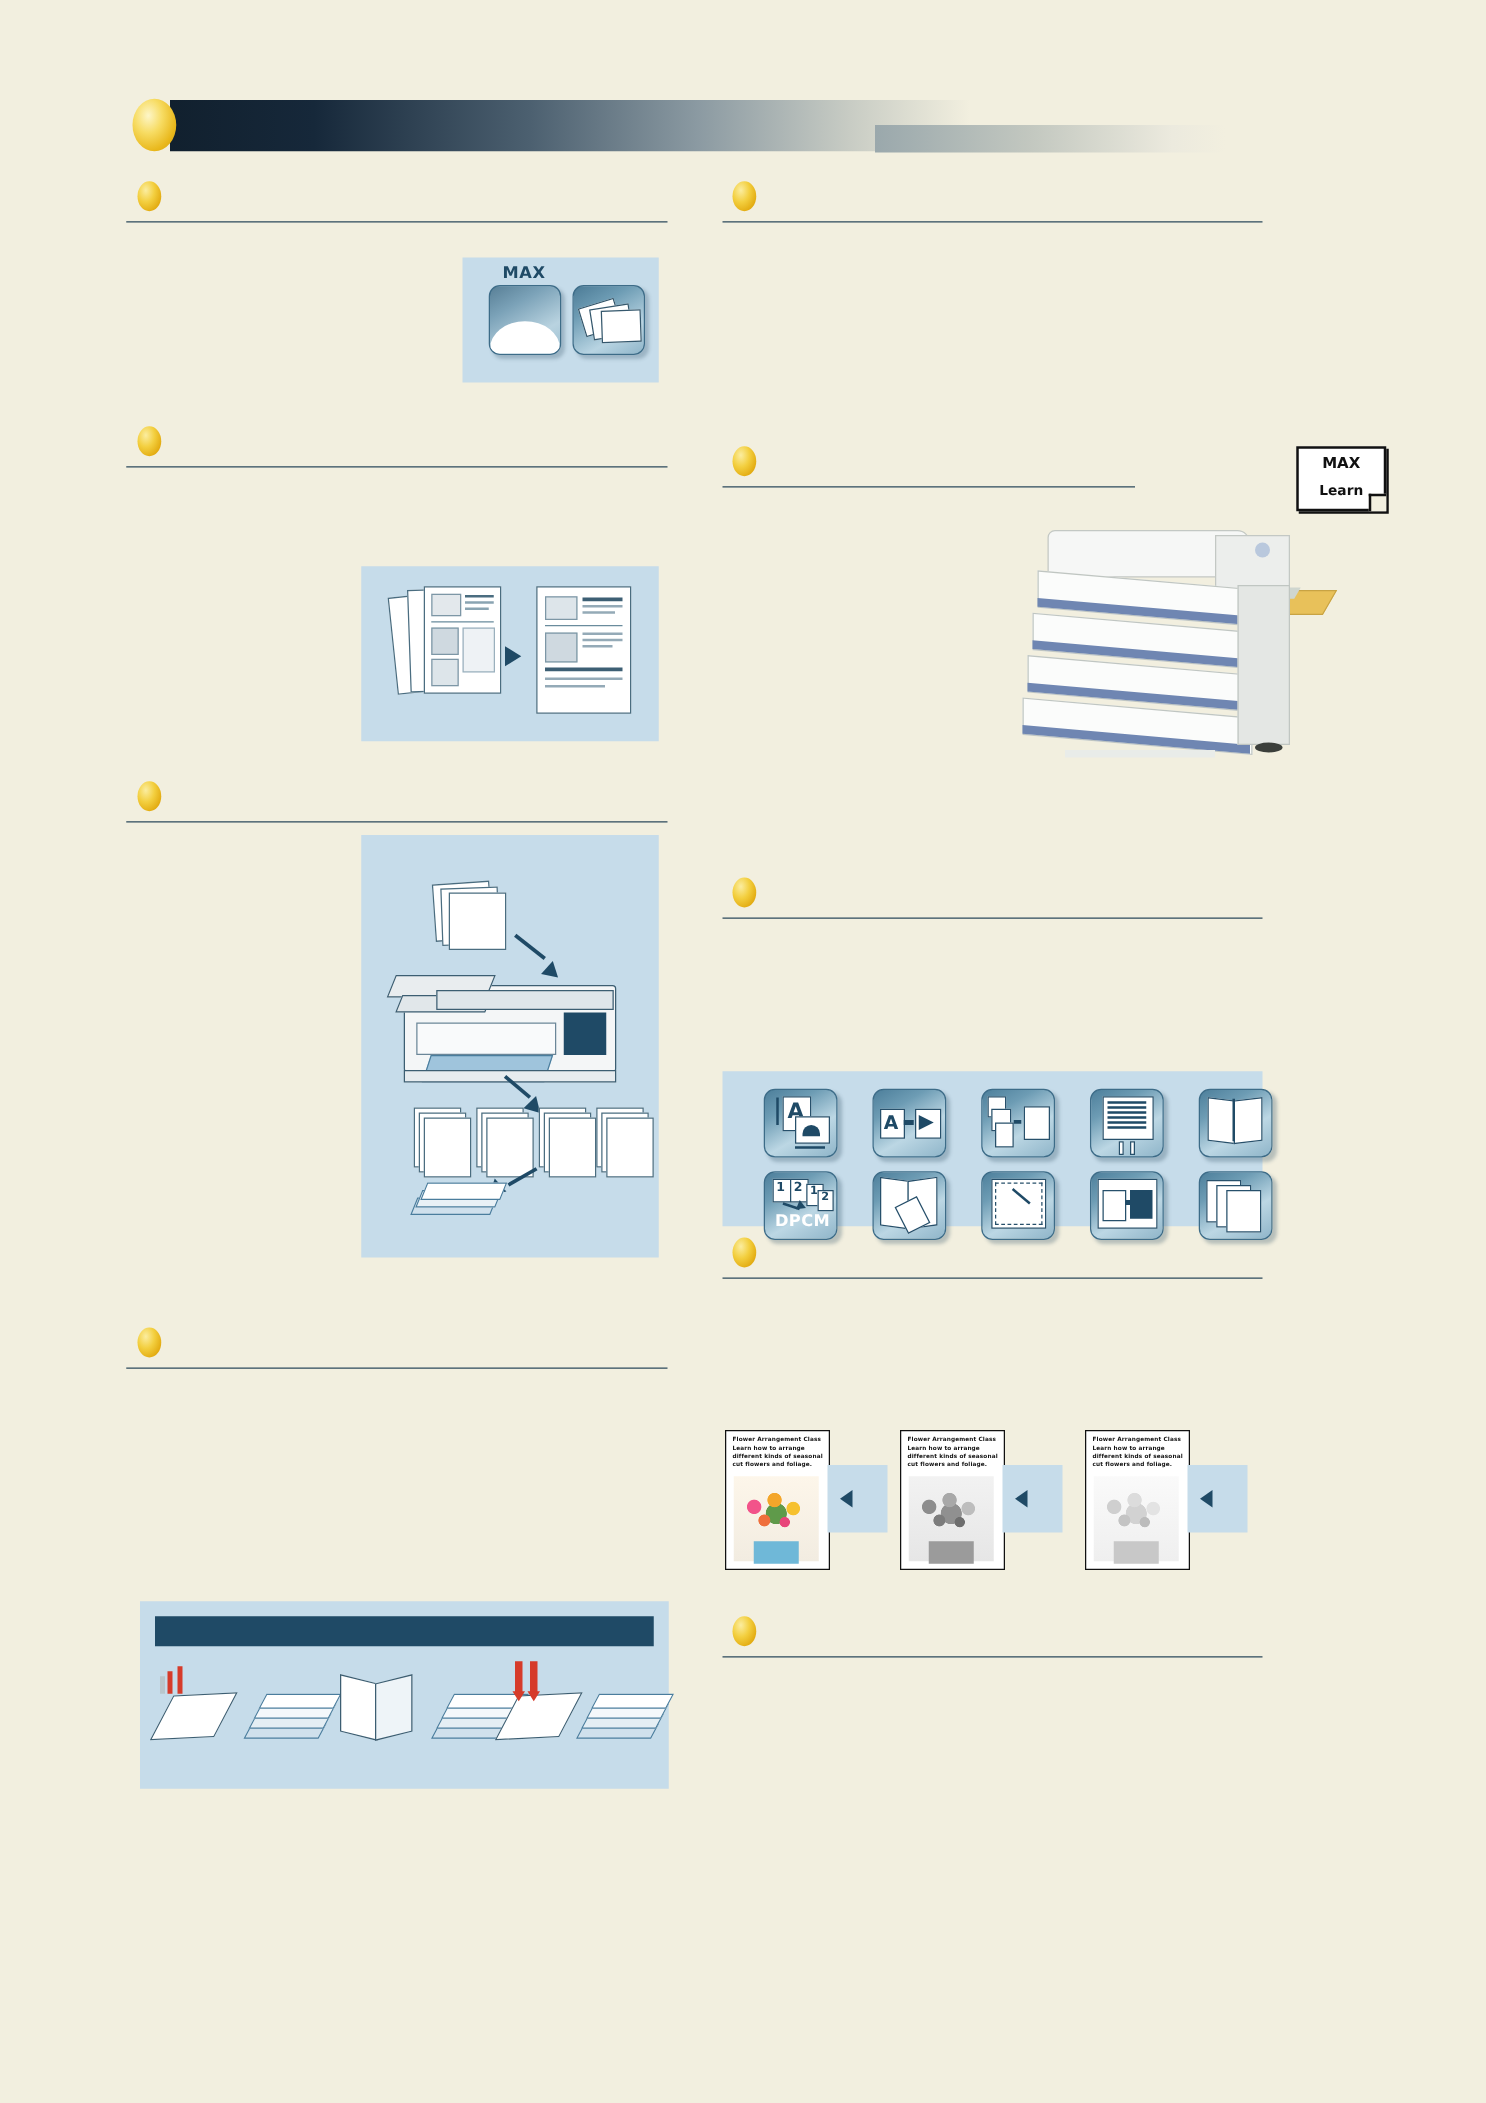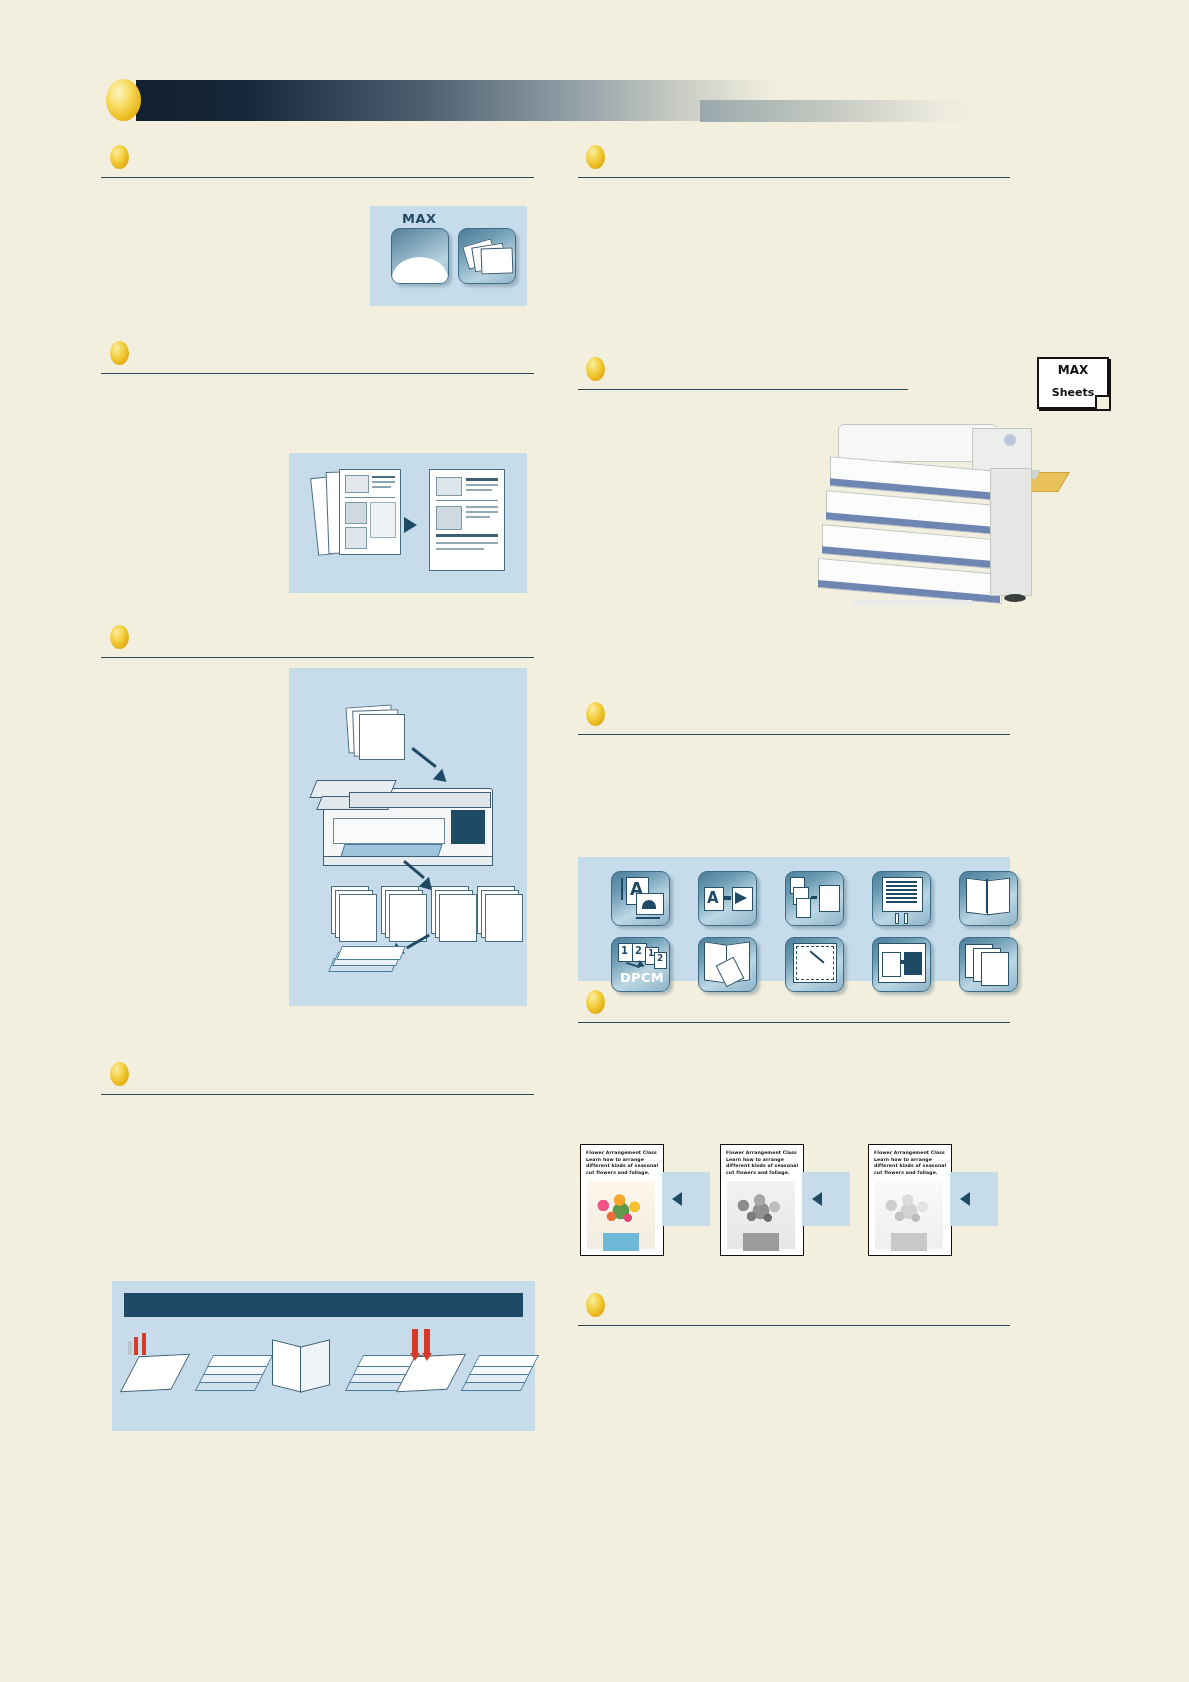--- a/index.html
+++ b/index.html
@@ -262,21 +262,21 @@
     <div>
       <div style="position:absolute;left:352px;top:98px;width:58px;height:10px;background:#cfe0ec;border:1px solid #4a7d9d;transform:skewX(-28deg);"></div>
       <div style="position:absolute;left:356px;top:90px;width:58px;height:10px;background:#e4eef4;border:1px solid #4a7d9d;transform:skewX(-28deg);"></div>
       <div style="position:absolute;left:360px;top:82px;width:58px;height:10px;background:#f4f8fb;border:1px solid #4a7d9d;transform:skewX(-28deg);"></div>
       <div style="position:absolute;left:364px;top:74px;width:58px;height:10px;background:#ffffff;border:1px solid #4a7d9d;transform:skewX(-28deg);"></div>
     </div>
   </div>
 
   <div class="maxbox">
     <span style="margin-top:4px;font-size:12px;">MAX</span>
-    <span style="margin-top:9px;font-size:11px;">Sheets</span>
+    <span style="margin-top:9px;font-size:11px;">Learn</span>
     <div style="position:absolute;right:-2px;bottom:-2px;width:12px;height:12px;background:#f2efdf;border-left:2px solid #111;border-top:2px solid #111;"></div>
   </div>
 
   <div style="position:absolute;left:822px;top:424px;width:218px;height:190px;">
 
     <div style="position:absolute;left:16px;top:0px;width:160px;height:36px;background:#f6f7f6;border:1px solid #c3c8c4;border-radius:6px 10px 3px 3px;"></div>
     <div style="position:absolute;left:150px;top:4px;width:58px;height:44px;background:#eceeec;border:1px solid #c3c8c4;"></div>
     <div style="position:absolute;left:182px;top:10px;width:12px;height:12px;border-radius:50%;background:#b9c8dd;"></div>
 
     <div style="position:absolute;left:196px;top:48px;width:44px;height:18px;background:#e8c15a;transform:skewX(-30deg);border:1px solid #c8a343;"></div>

